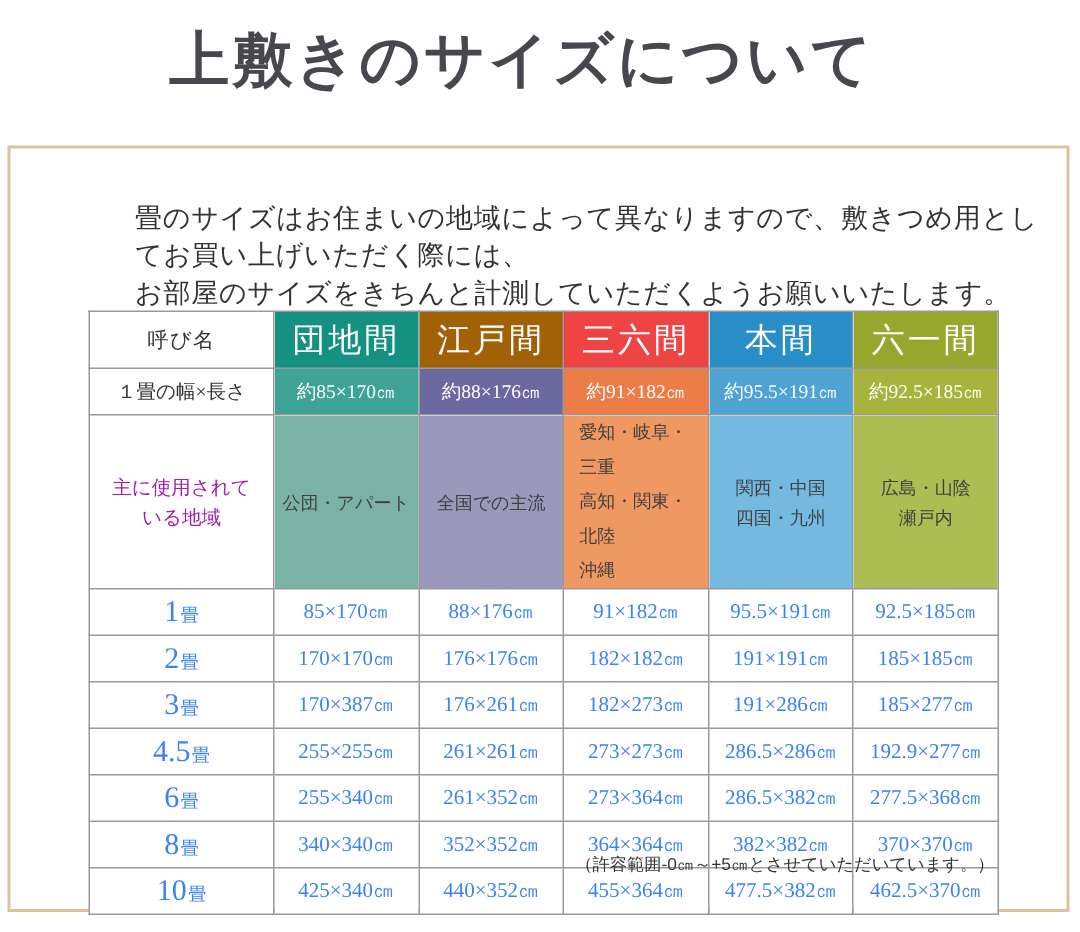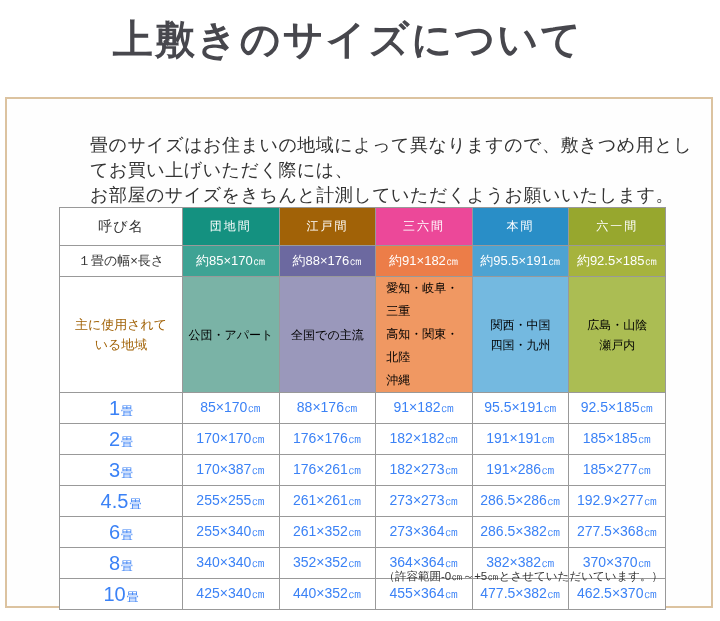--- a/index.html
+++ b/index.html
@@ -15,33 +15,33 @@
   .frame {
     position:absolute; left:5px; top:97px; width:708px; height:511px;
     border:2px solid #dcc3a0; box-sizing:border-box; background:#fefefe;
   }
   .intro {
     position:absolute; left:83px; top:34px; margin:0;
     font-size:18px; color:#333333; line-height:25px; letter-spacing:0.5px;
   }
   .size-table {
     position:absolute; left:52px; top:108px;
-    border-collapse:collapse; table-layout:fixed;
+    border-collapse:collapse; table-layout:fixed;font-family:Liberation Serif, serif;
   }
   .size-table th, .size-table td {
     border:1px solid #999999; text-align:center; padding:0; overflow:hidden;
   }
-  .colhead { color:#ffffff; font-size:12px; font-weight:500; height:37px; letter-spacing:2px; }
+  .colhead { color:#ffffff; font-size:22px; font-weight:500; height:37px; letter-spacing:2px; }
   .corner  { background:#ffffff; color:#333333; font-size:14px; font-weight:400; letter-spacing:1px; }
   .size-row td { height:30px; font-size:13px; }
   .size-row td.colored { color:#ffffff; }
   .size-row td.rowlabel { color:#333333; background:#ffffff; font-size:13px; }
   .region-row td { height:70px; font-size:12px; line-height:20px; }
-  .region-row td.colored { color:#000000; }
-  .region-row td.rowlabel { color:#a16207; background:#ffffff; font-size:13px; }
+  .region-row td.colored { color:#404040; }
+  .region-row td.rowlabel { color:#a21caf; background:#ffffff; font-size:13px; }
   .region-row td.left { text-align:left; padding-left:10px; padding-right:4px; line-height:23px; }
   .data-row td { height:30px; font-size:14px; color:#3b82f6; background:#ffffff; }
   .data-row td.rowlabel .num { font-size:20px; }
   .data-row td.rowlabel .unit { font-size:12px; margin-left:1px; }
   .footnote {
     position:absolute; top:470px; right:48px; margin:0;
     font-size:11.5px; color:#333333;
   }
 </style>
 </head>
@@ -60,21 +60,21 @@
           <col style="width: 96.6px;">
           <col style="width: 96.6px;">
           <col style="width: 96.6px;">
           <col style="width: 96.6px;">
         </colgroup>
         <thead>
           <tr>
             <th class="corner">呼び名</th>
             <th class="colhead" style="background: rgb(20, 145, 128);">団地間</th>
             <th class="colhead" style="background: #a16207;">江戸間</th>
-            <th class="colhead" style="background: #ec4899;">三六間</th>
+            <th class="colhead" style="background: #ef4444;">三六間</th>
             <th class="colhead" style="background: rgb(41, 142, 199);">本間</th>
             <th class="colhead" style="background: rgb(151, 167, 46);">六一間</th>
           </tr>
         </thead>
         <tbody>
           <tr class="size-row">
             <td class="rowlabel">１畳の幅×長さ</td>
             <td class="colored" style="background: rgb(62, 163, 148);">約85×170㎝</td>
             <td class="colored" style="background: rgb(108, 105, 160);">約88×176㎝</td>
             <td class="colored" style="background: rgb(236, 125, 72);">約91×182㎝</td>

